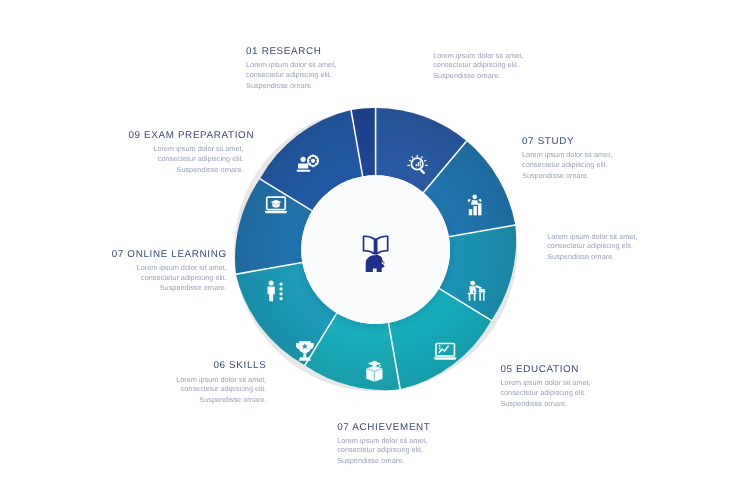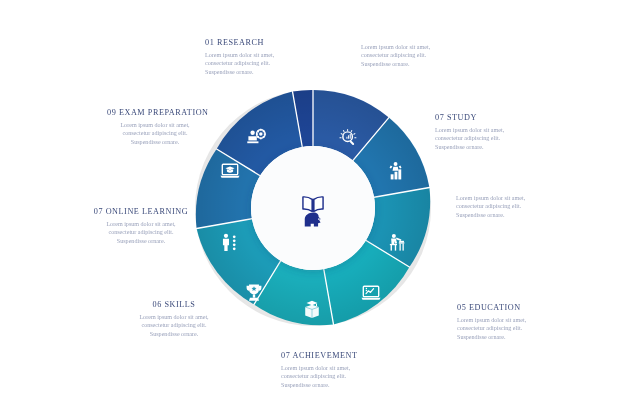--- a/index.html
+++ b/index.html
@@ -3,48 +3,48 @@
 <meta charset="utf-8">
 <style>
   html,body{margin:0;padding:0;}
   body{
     width:626px;height:417px;
     background:#ffffff;
     font-family:"Liberation Sans", sans-serif;
     overflow:hidden;
     position:relative;
   }
-  #stage{position:relative;width:626px;height:304px;font-family:Liberation Serif, serif;}
+  #stage{position:relative;width:626px;height:304px;}
 
   .label{position:absolute;}
   .label .ttl{
     font-size:8.2px;
     letter-spacing:0.55px;
     color:#3b4a7a;
     font-weight:400;
     white-space:nowrap;
     margin:0 0 3px 0;
     line-height:11px;
   }
   .label .desc{
     font-size:6.1px;
     line-height:8.4px;
     color:#9aa2bb;
     width:96px;
     margin:0;
   }
   .label.right .ttl,.label.right .desc{text-align:left;}
-  .label.left .ttl,.label.left .desc{text-align:center;}
+  .label.left .ttl,.label.left .desc{text-align:right;}
 
   
   #lbl-01{left:205px;top:37px;}
   #lbl-02{left:361px;top:43px;}
   #lbl-03{left:435px;top:112px;}
   #lbl-04{left:456px;top:194px;}
-  #lbl-05{left:417px;top:302px;margin-left:40px;}
+  #lbl-05{left:417px;top:302px;}
   #lbl-06{left:281px;top:350px;}
   #lbl-07{left:126px;top:299px;}
   #lbl-08{left:93px;top:206px;}
   #lbl-09{left:107px;top:107px;}
 
   #wheel{position:absolute;left:193px;top:88px;width:240px;height:240px;}
   #wheel svg{display:block;}
   .seg-icon{position:absolute;width:22px;height:22px;
     transform:translate(-50%,-50%);pointer-events:none;}
   .seg-icon svg{display:block;width:22px;height:22px;}

